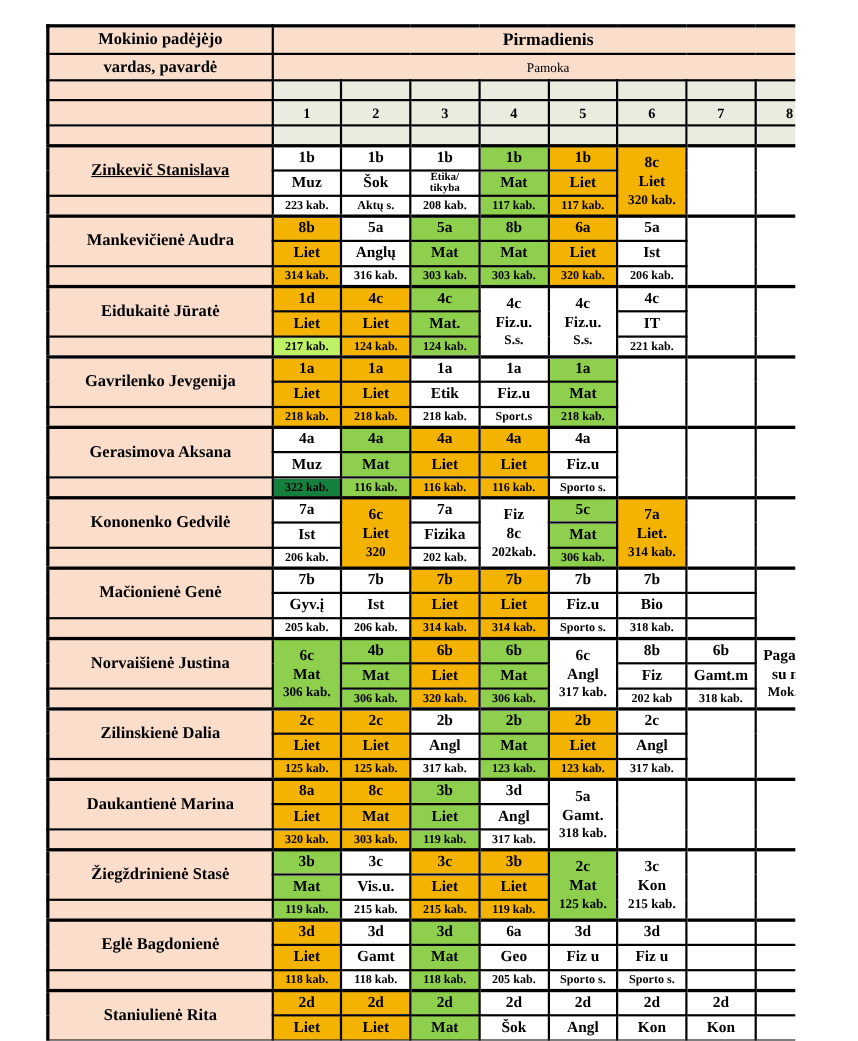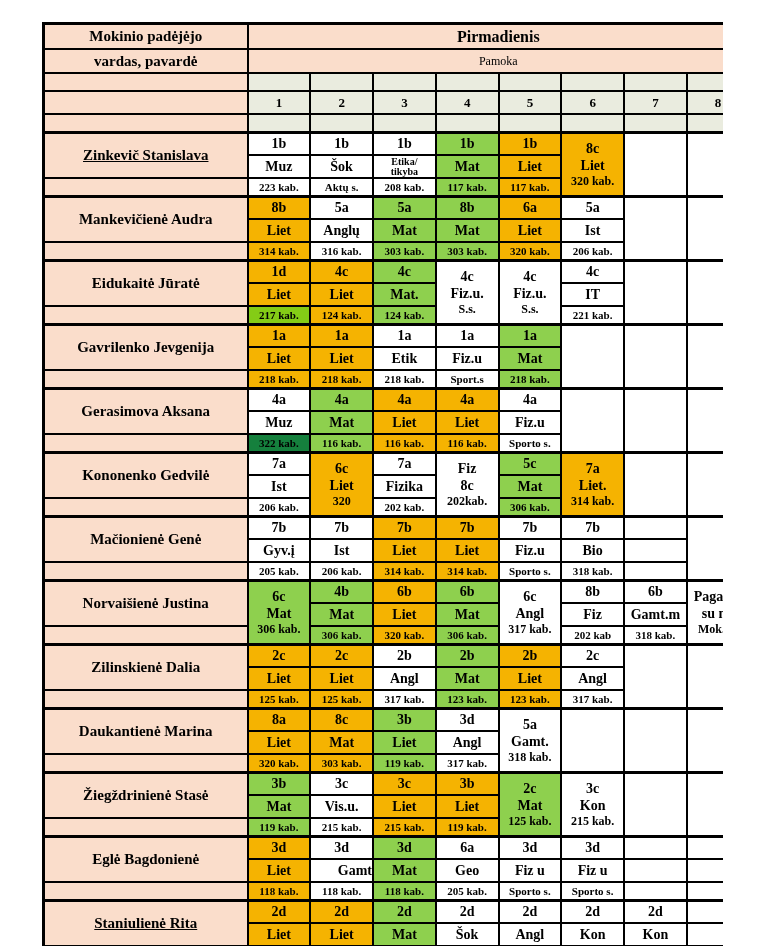--- a/index.html
+++ b/index.html
@@ -178,21 +178,21 @@
           <td rowspan="3" style="background: rgb(255, 255, 255);"></td>
         </tr>
         <tr class="r-subj">
           <td class="subj" style="background: rgb(245, 179, 1);">Liet</td>
           <td class="subj" style="background: rgb(245, 179, 1);">Liet</td>
           <td class="subj" style="background: rgb(142, 208, 78);">Mat.</td>
           <td class="subj" style="background: rgb(255, 255, 255);">IT</td>
         </tr>
         <tr class="r-room">
           <td style="background: rgb(250, 221, 203);"></td>
-          <td class="room" style="background: #84cc16;">217 kab.</td>
+          <td class="room" style="background: #bef264;">217 kab.</td>
           <td class="room" style="background: rgb(245, 179, 1);">124 kab.</td>
           <td class="room" style="background: rgb(142, 208, 78);">124 kab.</td>
           <td class="room" style="background: rgb(255, 255, 255);">221 kab.</td>
         </tr>
         <tr class="r-class block-start">
           <td rowspan="2" class="name-col" style="background: rgb(250, 221, 203);">Gavrilenko Jevgenija</td>
           <td class="cls" style="background: rgb(245, 179, 1);">1a</td>
           <td class="cls" style="background: rgb(245, 179, 1);">1a</td>
           <td class="cls" style="background: rgb(255, 255, 255);">1a</td>
           <td class="cls" style="background: rgb(255, 255, 255);">1a</td>
@@ -438,41 +438,41 @@
           <td class="cls" style="background: rgb(255, 255, 255);">3d</td>
           <td class="cls" style="background: rgb(142, 208, 78);">3d</td>
           <td class="cls" style="background: rgb(255, 255, 255);">6a</td>
           <td class="cls" style="background: rgb(255, 255, 255);">3d</td>
           <td class="cls" style="background: rgb(255, 255, 255);">3d</td>
           <td style="background: rgb(255, 255, 255);"></td>
           <td style="background: rgb(255, 255, 255);"></td>
         </tr>
         <tr class="r-subj">
           <td class="subj" style="background: rgb(245, 179, 1);">Liet</td>
-          <td class="subj" style="background: rgb(255, 255, 255); text-align: right;">Gamt</td>
+          <td class="subj" style="background: rgb(255, 255, 255);">Gamt</td>
           <td class="subj" style="background: rgb(142, 208, 78);">Mat</td>
           <td class="subj" style="background: rgb(255, 255, 255);">Geo</td>
           <td class="subj" style="background: rgb(255, 255, 255);">Fiz u</td>
           <td class="subj" style="background: rgb(255, 255, 255);">Fiz u</td>
           <td style="background: rgb(255, 255, 255);"></td>
           <td style="background: rgb(255, 255, 255);"></td>
         </tr>
         <tr class="r-room">
           <td style="background: rgb(250, 221, 203);"></td>
           <td class="room" style="background: rgb(245, 179, 1);">118 kab.</td>
           <td class="room" style="background: rgb(255, 255, 255);">118 kab.</td>
           <td class="room" style="background: rgb(142, 208, 78);">118 kab.</td>
           <td class="room" style="background: rgb(255, 255, 255);">205 kab.</td>
           <td class="room" style="background: rgb(255, 255, 255);">Sporto s.</td>
           <td class="room" style="background: rgb(255, 255, 255);">Sporto s.</td>
           <td style="background: rgb(255, 255, 255);"></td>
           <td style="background: rgb(255, 255, 255);"></td>
         </tr>
         <tr class="r-class block-start">
-          <td rowspan="2" class="name-col" style="background: rgb(250, 221, 203); text-decoration: underline;">Staniulienė Rita</td>
+          <td rowspan="2" class="name-col" style="background: rgb(250, 221, 203);">Staniulienė Rita</td>
           <td class="cls" style="background: rgb(245, 179, 1);">2d</td>
           <td class="cls" style="background: rgb(245, 179, 1);">2d</td>
           <td class="cls" style="background: rgb(142, 208, 78);">2d</td>
           <td class="cls" style="background: rgb(255, 255, 255);">2d</td>
           <td class="cls" style="background: rgb(255, 255, 255);">2d</td>
           <td class="cls" style="background: rgb(255, 255, 255);">2d</td>
           <td class="cls" style="background: rgb(255, 255, 255);">2d</td>
           <td style="background: rgb(255, 255, 255);"></td>
         </tr>
         <tr class="r-subj">

